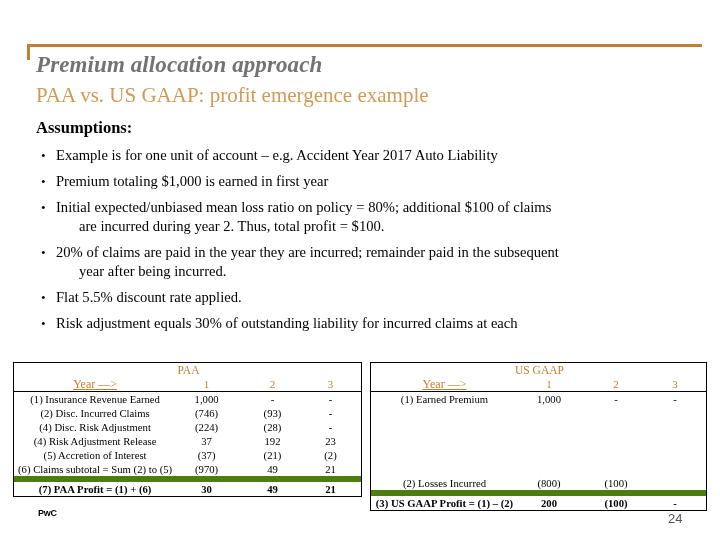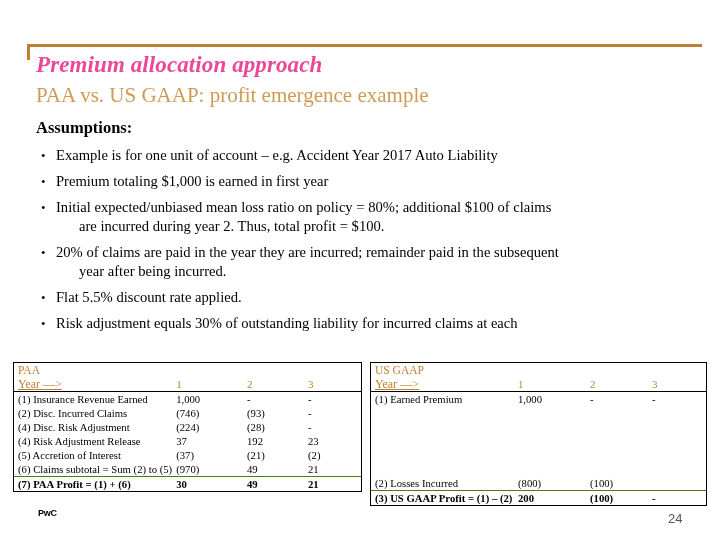--- a/index.html
+++ b/index.html
@@ -40,21 +40,21 @@
     background: #c08033;
   }
   #slide-title {
     position: absolute;
     left: 36px;
     top: 52px;
     font-family: "Liberation Serif", serif;
     font-weight: bold;
     font-style: italic;
     font-size: 23px;
-    color: #ec4899;
+    color: #737373;
     letter-spacing: 0.1px;
     white-space: nowrap;
   }
   #slide-subtitle {
     position: absolute;
     left: 36px;
     top: 83px;
     font-family: "Liberation Serif", serif;
     font-size: 21px;
     color: #cf9b54;
@@ -126,21 +126,21 @@
   }
   .fin-table table {
     width: 100%;
     border-collapse: collapse;
   }
   .fin-table td, .fin-table th {
     padding: 0 2px;
     height: 14px;
     line-height: 14px;
     font-weight: normal;
-    text-align: left;
+    text-align: center;
     vertical-align: top;
   }
   .tbl-title {
     font-weight: bold;
     color: #c07f2e;
     font-size: 11.5px;
     padding-left: 4px !important;
   }
   .tbl-year {
     font-weight: bold;
@@ -166,21 +166,21 @@
   .num {
     text-align: right;
     padding-right: 8px !important;
     white-space: nowrap;
   }
   .c1 { width: 62px; }
   .c2 { width: 52px; }
   .c3 { width: 46px; }
   .bold-row td {
     font-weight: bold;
-    border-top: 1px solid #4d7c0f;
+    border-top: 6px solid #4d7c0f;
     margin-top: 16px;
   }
   .spacer-row td {
     height: 13px;
   }
 
   
   #pwc-logo {
     position: absolute;
     left: 38px;

